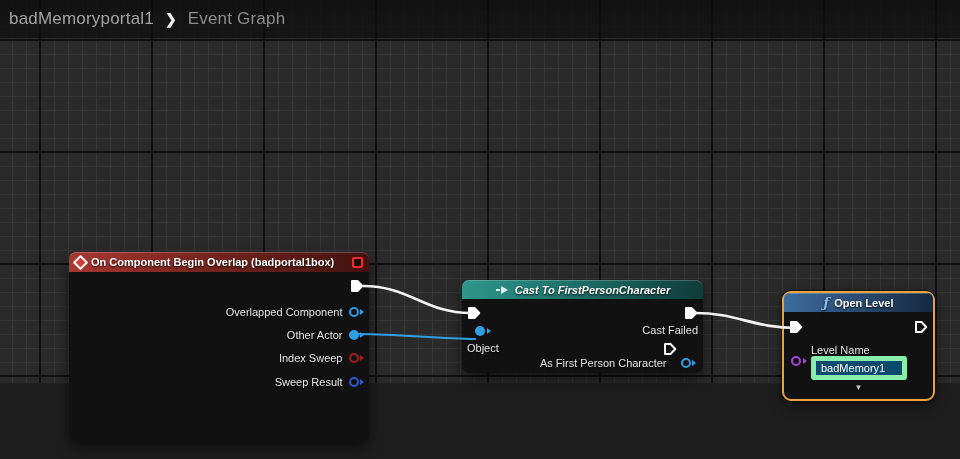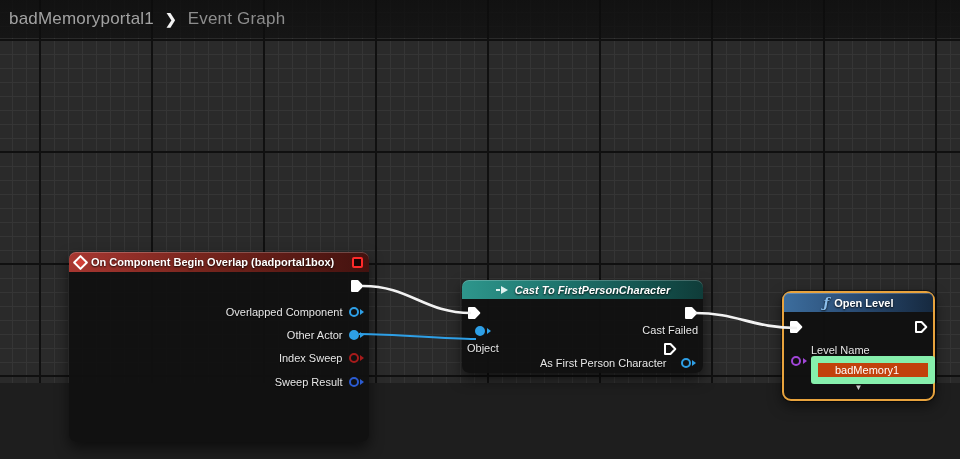--- a/index.html
+++ b/index.html
@@ -85,23 +85,23 @@
     box-shadow:0 0 1px 1px rgba(0,0,0,.5),0 5px 14px rgba(0,0,0,.5);
   }
   #node-open .node-header{height:19px;border-radius:5px 5px 0 0;background:linear-gradient(90deg,#3C6D9D 0%,#2B4E77 45%,#16293F 100%);}
   .fn-icon{font-family:"DejaVu Serif",serif;font-style:italic;font-weight:bold;font-size:13px;color:#8CC0EE;line-height:1;}
   #open-row1{height:29px;}
   .param{position:relative;height:40px;}
   .param .pin{position:absolute;left:7px;top:15px;}
   .param-label{position:absolute;left:27px;top:3px;font-size:11px;color:#e6e6e6;text-shadow:0 1px 1px rgba(0,0,0,.8);}
   .name-input{
     position:absolute;left:27px;top:15px;width:76px;height:14px;
-    background:#c2410c;border:7px solid #86efac;border-radius:3px;
+    background:#0c4a6e;border:5px solid #86efac;border-radius:3px;
     color:#fff;font-size:11px;font-family:"Liberation Sans",sans-serif;
-    padding:0 17px;outline:none;
+    padding:0 5px;outline:none;
   }
   .collapse-row{height:14px;display:flex;justify-content:center;align-items:center;}
   .collapse-tri{font-size:8px;color:#C9C9C9;line-height:1;cursor:pointer;}
 
   
   .wires{position:absolute;left:0;top:0;z-index:4;pointer-events:none;}
   .wires path{fill:none;}
 </style>
 </head>
 <body>

